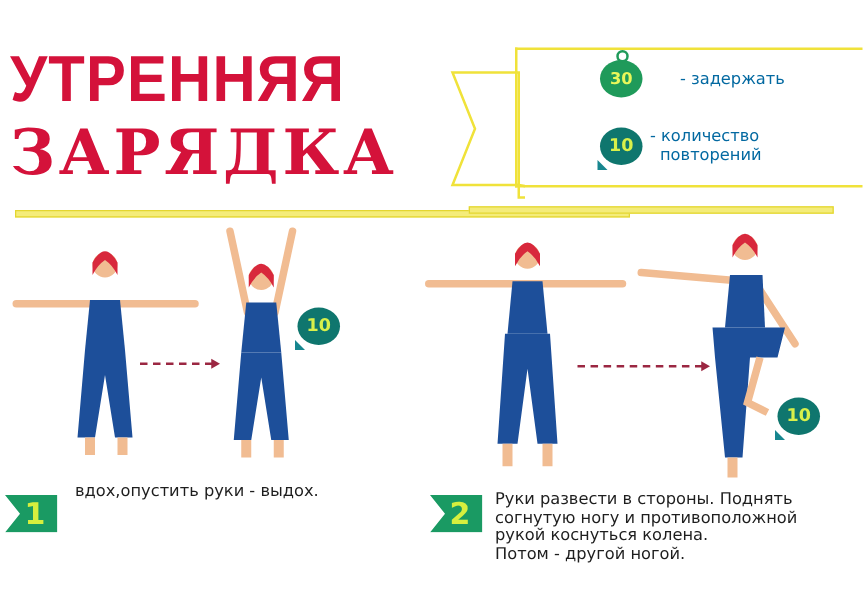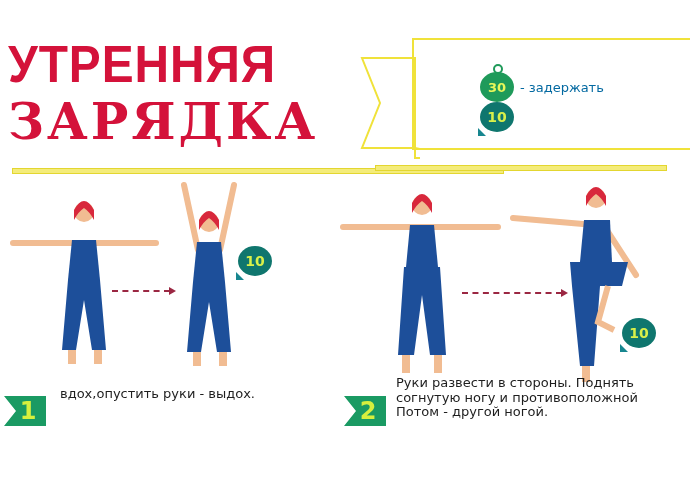--- a/index.html
+++ b/index.html
@@ -31,30 +31,34 @@
 <div class="title t2">ЗАРЯДКА</div>
 <div class="hline"></div>
 
 <svg class="ribbon" width="60" height="110" viewBox="0 0 60 110">
   <polygon points="2,8 55,8 55,98 2,98 20,53" fill="none" stroke="#f0e23a" stroke-width="2"></polygon>
   <polygon points="55,98 55,108 110,108" fill="none" stroke="#f0e23a" stroke-width="2"></polygon>
 </svg>
 <div class="legend-box"></div>
 <div class="legend-line"></div>
 
-<div class="leg-row" style="top:72px;">
+<div class="leg-row" style="top:48px;gap:24px;">
   <div class="badge-timer">
       <span>30</span>
     </div>
   <div class="leg-text">- задержать</div>
 </div>
 <div class="leg-row" style="top:102px;">
   <div class="badge-rep">
       <span>10</span>
     </div>
+  <div class="leg-text">
+    <div>- количество</div>
+    <div style="margin-left:8px">повторений</div>
+  </div>
 </div>
 
 <svg class="fig" style="left:8px;top:180px" width="340" height="200" viewBox="0 0 340 200">
 
   <g>
     <line x1="5" y1="63" x2="148" y2="63" stroke="#f1bc92" stroke-width="6" stroke-linecap="round"></line>
     <circle cx="76" cy="32" r="10" fill="#f1bc92"></circle>
     <path d="M66 30 q10 -18 20 0 l0 10 q-4 -8 -10 -12 q-6 4 -10 12z" fill="#d8283c"></path>
     <path d="M64 60 h24 l4 40 h-32z" fill="#1d4f9a"></path>
     <path d="M60 100 h32 l6 70 h-14 l-8 -50 l-8 50 h-14z" fill="#1d4f9a"></path>
@@ -103,17 +107,18 @@
 <div class="float-badge badge-rep" style="left:622px;top:318px">
     <span>10</span>
   </div>
 
 <div class="step-num" style="left:4px;top:396px">1</div>
 <div class="step-text" style="left:60px;top:387px">
   <div>вдох,опустить  руки - выдох.</div>
 </div>
 
 <div class="step-num" style="left:344px;top:396px">2</div>
-<div class="step-text" style="left:396px;top:376px">
+<div class="step-text" style="left:396px;top:393px">
   <div>Руки развести в стороны. Поднять</div>
   <div>согнутую ногу и противоположной</div>
+  <div>рукой коснуться колена.</div>
   <div>Потом - другой ногой.</div>
 </div>
 
 </body></html>

